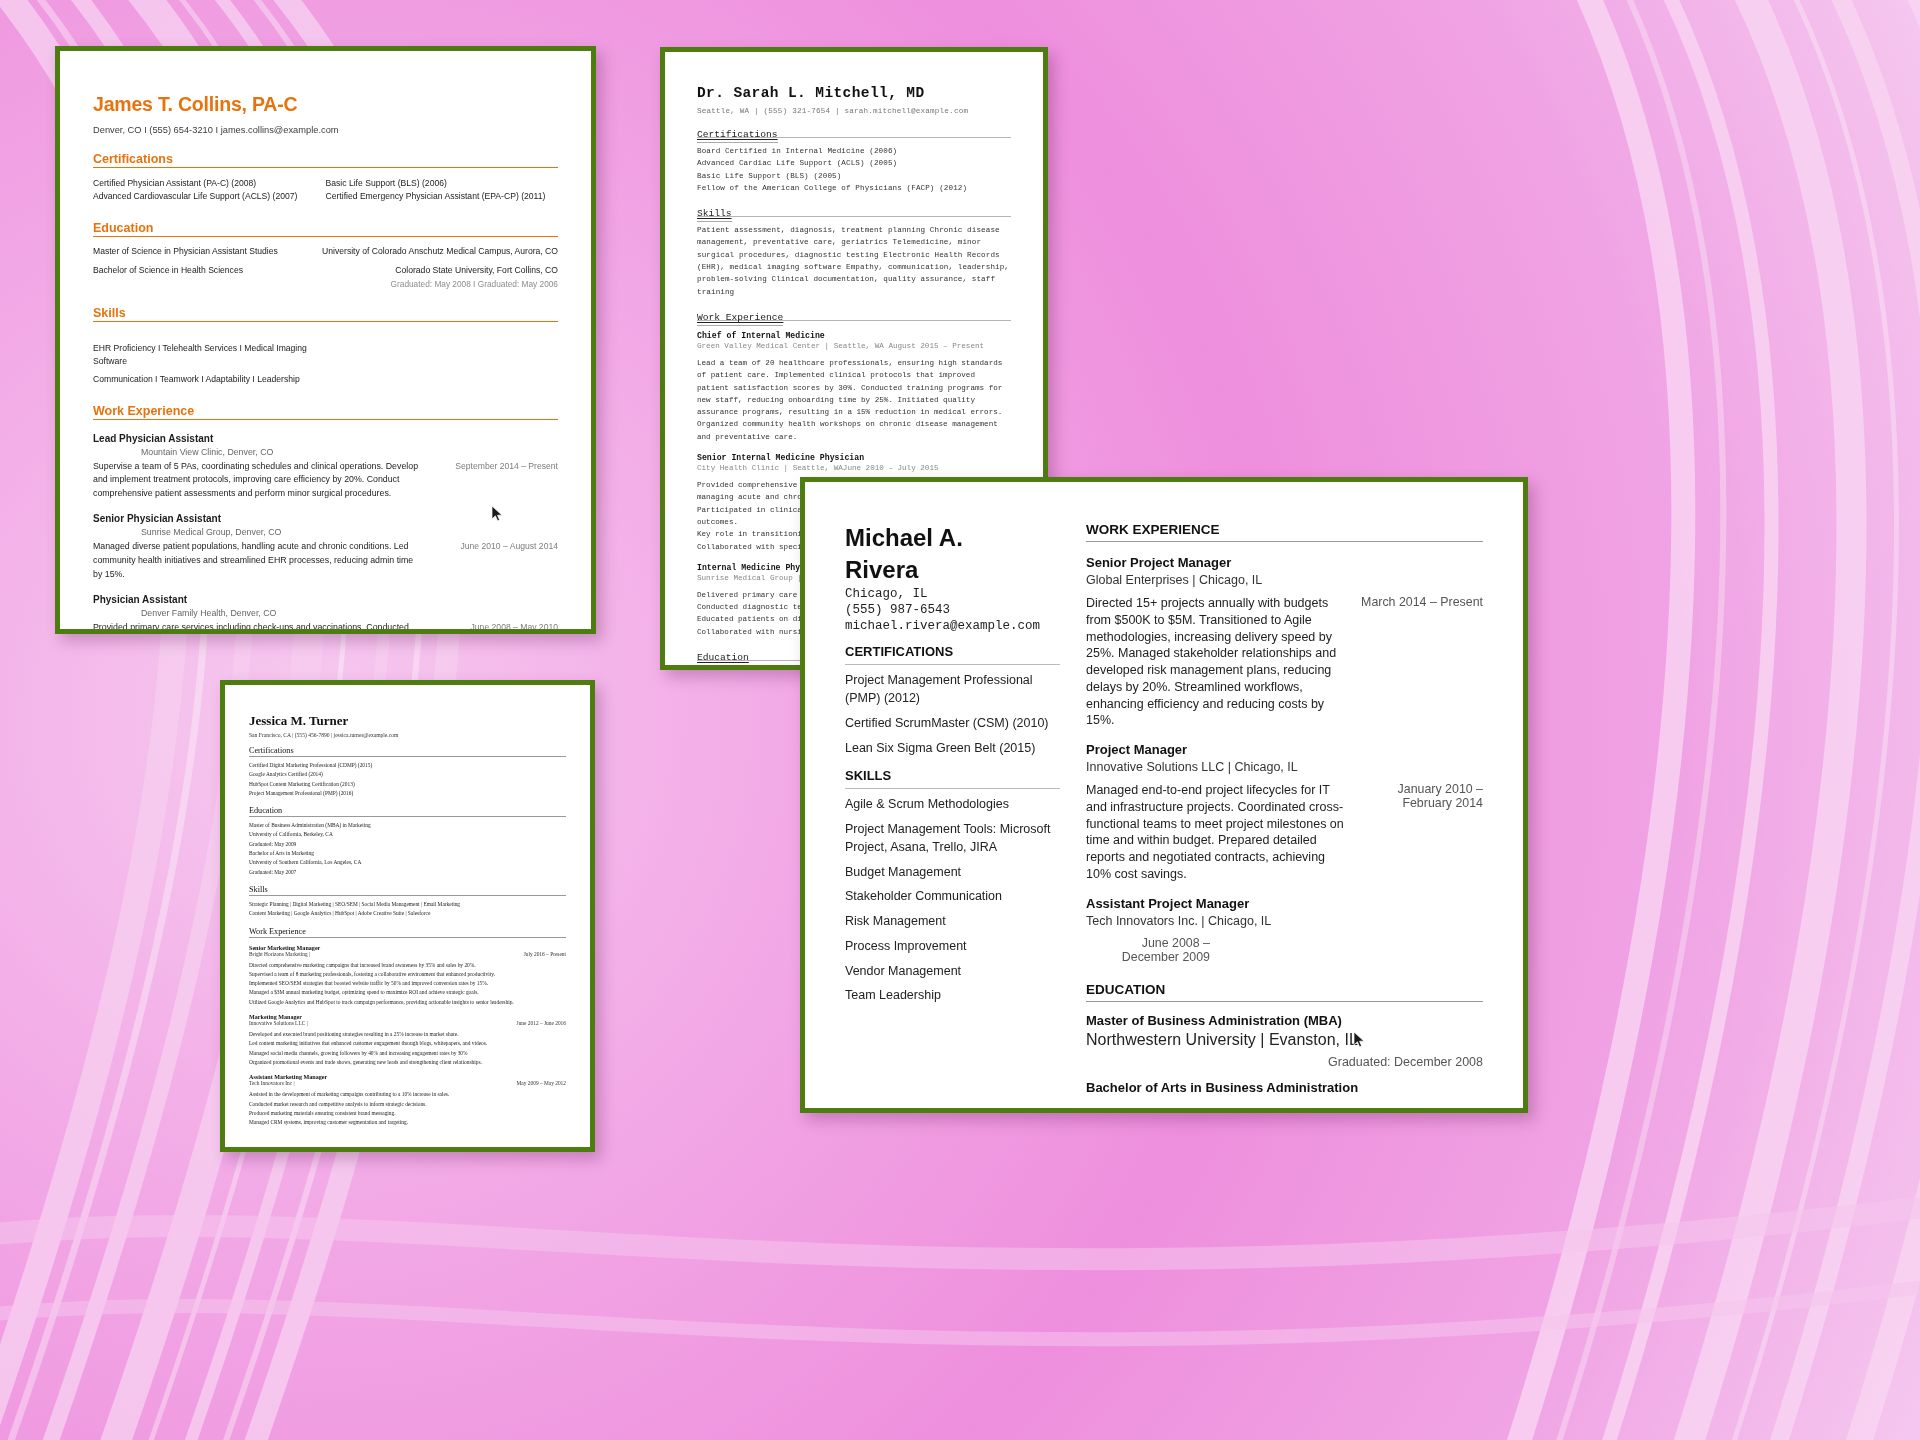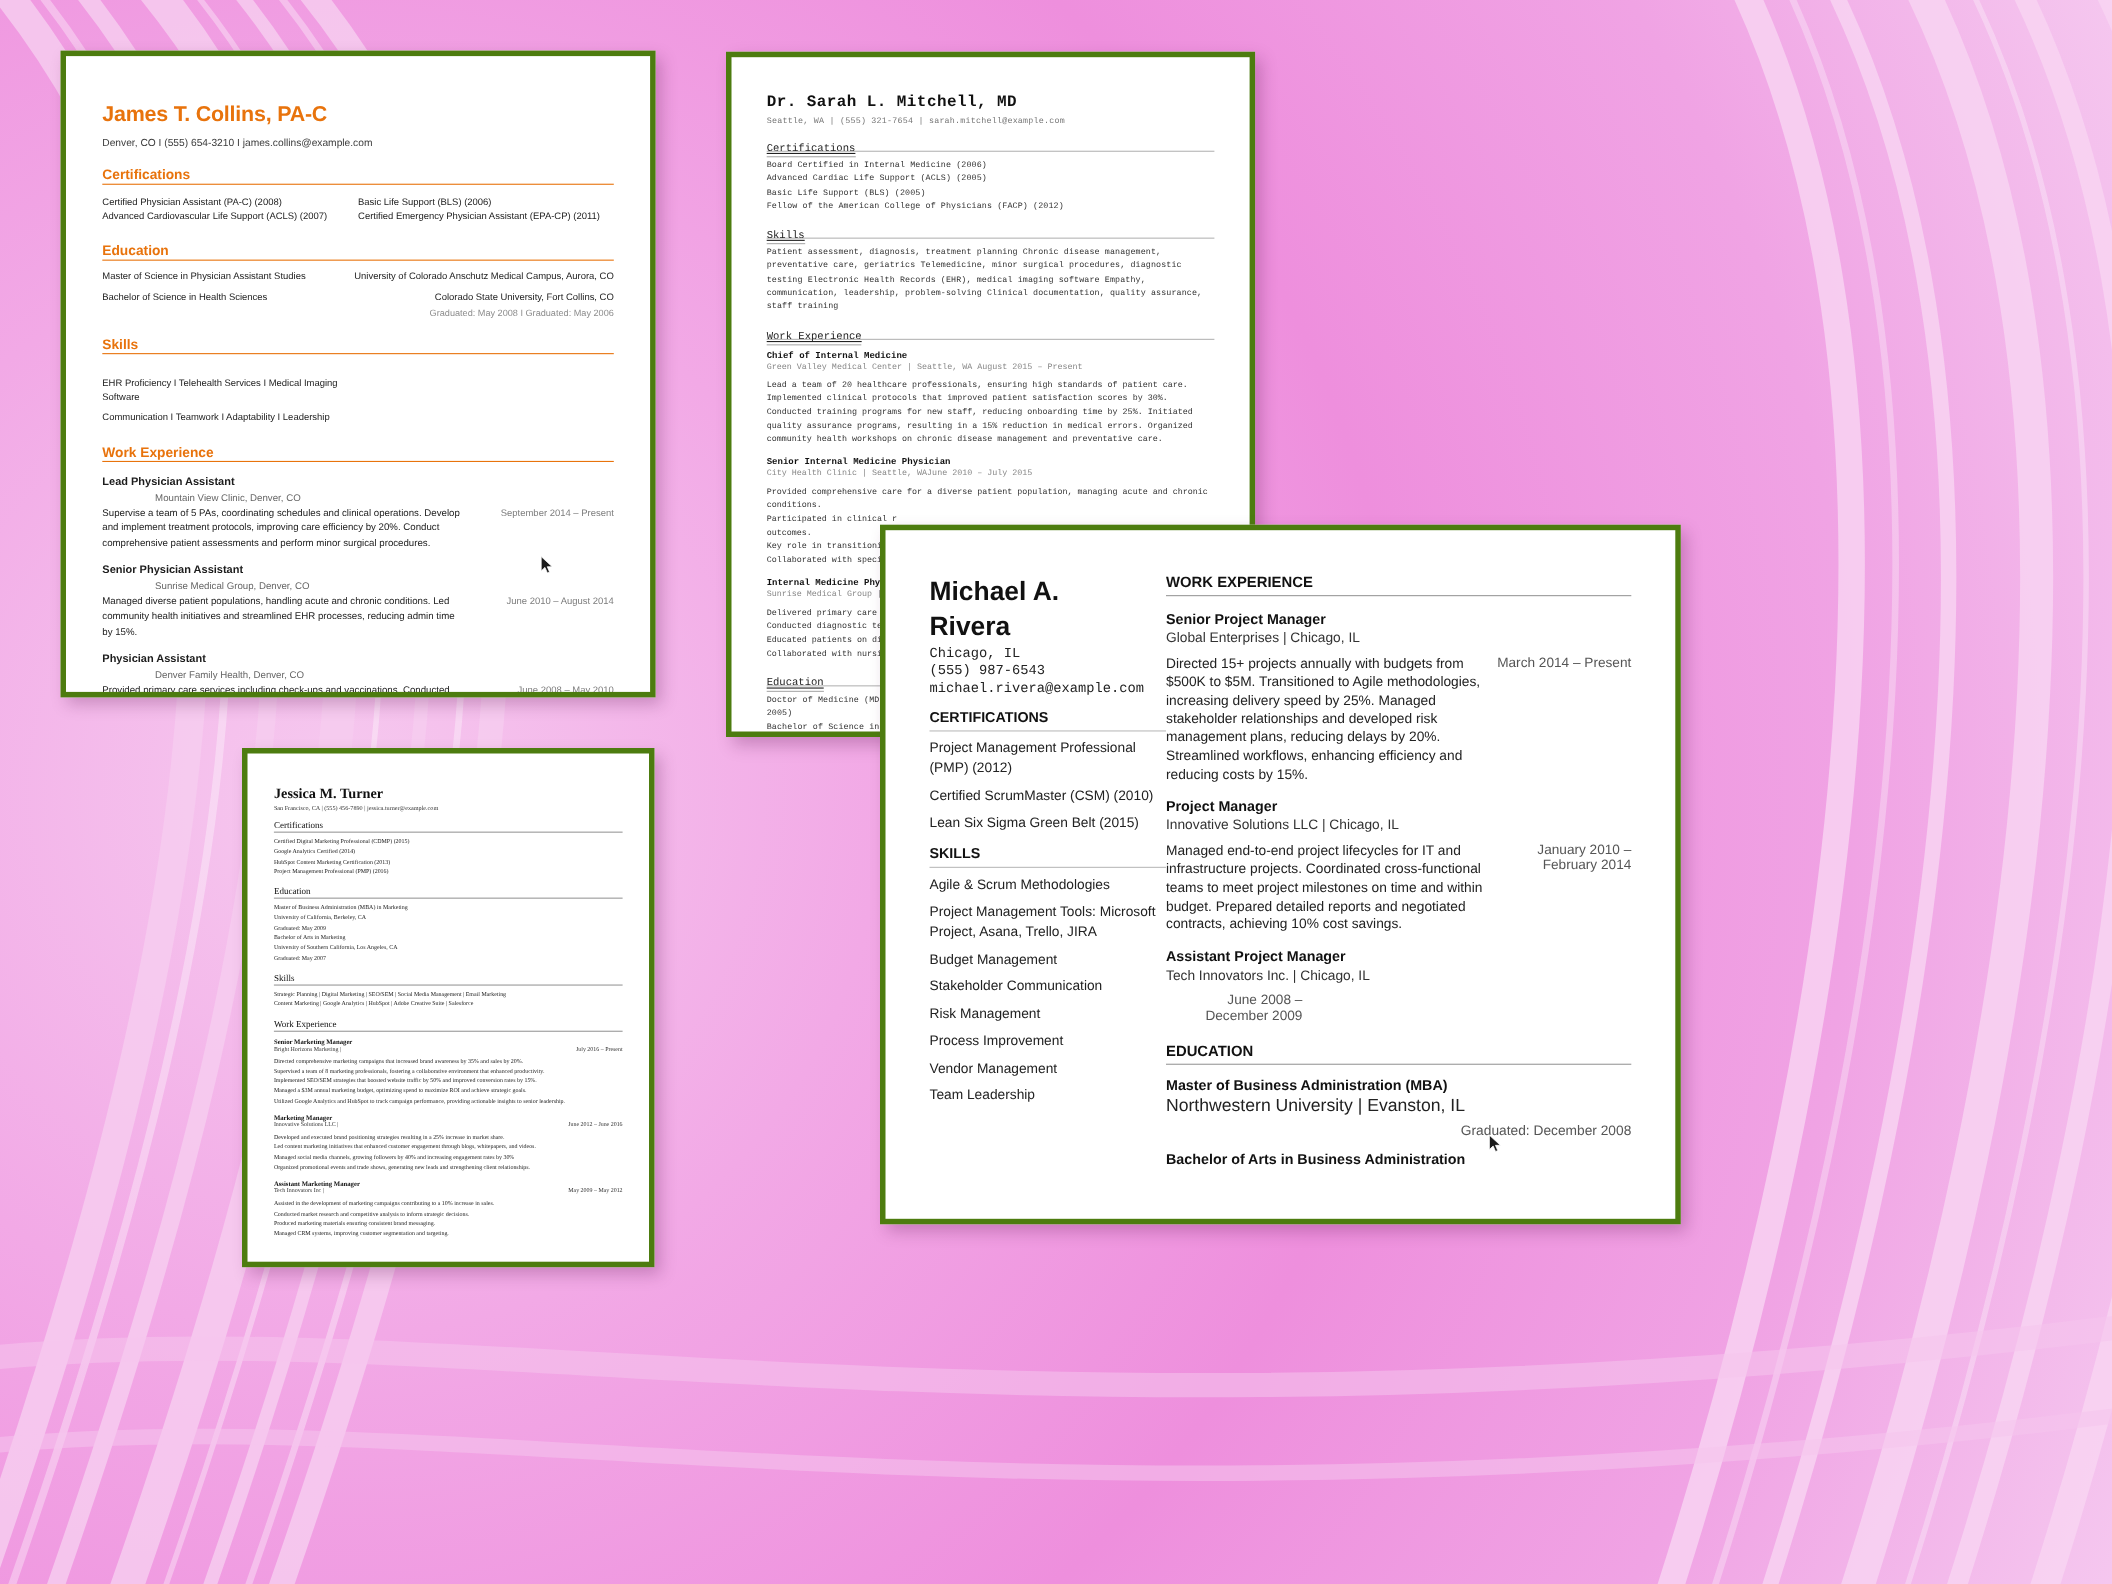--- a/index.html
+++ b/index.html
@@ -54,21 +54,21 @@
   #resume-collins .edu-grad { text-align: right; font-size: 8.3px; color: #8d8d8d; margin-top: 4px; }
   #resume-collins .job { margin-top: 13px; }
   #resume-collins .job-title { font-size: 10px; font-weight: bold; color: #1c1c1c; }
   #resume-collins .job-org { font-size: 8.8px; color: #666; margin-top: 3px; padding-left: 48px; }
   #resume-collins .job-body { display: flex; margin-top: 3px; }
   #resume-collins .job-desc { width: 71%; font-size: 8.8px; color: #222; line-height: 1.55; }
   #resume-collins .job-date { width: 29%; font-size: 8.6px; color: #7d7d7d; text-align: right; padding-top: 1px; }
 
   
   #resume-mitchell {
-    left: 660px; top: 47px; width: 481px; height: 623px;
+    left: 660px; top: 47px; width: 388px; height: 623px;
     padding: 33px 32px 0 32px;
     font-family: "Liberation Mono", "DejaVu Sans Mono", monospace;
   }
   #resume-mitchell .name { font-size: 14.5px; font-weight: bold; color: #111; letter-spacing: .4px; }
   #resume-mitchell .contact { font-size: 7.6px; color: #777; margin-top: 6px; letter-spacing: .2px; }
   #resume-mitchell .sec-h {
     font-size: 9.6px; color: #222; margin-top: 14px;
     border-bottom: 1px solid #aaa; padding-bottom: 2px; display: inline-block;
     text-decoration: underline; text-underline-offset: 2px;
   }
@@ -94,21 +94,21 @@
   #resume-turner .jrow { display: flex; justify-content: space-between; align-items: baseline; margin-top: 7px; }
   #resume-turner .jt { font-size: 6.1px; font-weight: bold; color: #111; }
   #resume-turner .jo { font-size: 5.4px; color: #333; }
   #resume-turner .jdate { font-size: 5.4px; color: #333; }
   #resume-turner .jsub { display: flex; justify-content: space-between; align-items: baseline; }
 
   
   #resume-rivera {
     left: 800px; top: 477px; width: 728px; height: 636px;
     padding: 40px 40px 0 40px;
-    display: flex; 
+    display: flex; gap: 26px;
   }
   #resume-rivera .left { width: 215px; flex: 0 0 215px; }
   #resume-rivera .right { flex: 1; }
   #resume-rivera .name { font-size: 24px; font-weight: bold; color: #111; line-height: 1.32; }
   #resume-rivera .contact-line { font-size: 12.5px; color: #222; margin-top: 2px; font-family: Liberation Mono, monospace; }
   #resume-rivera .side-h {
     font-size: 13px; font-weight: bold; color: #111; margin-top: 11px;
     border-bottom: 1px solid #bbb; padding-bottom: 5px;
   }
   #resume-rivera .side-item { font-size: 12.5px; color: #222; margin-top: 7px; line-height: 1.42; }

